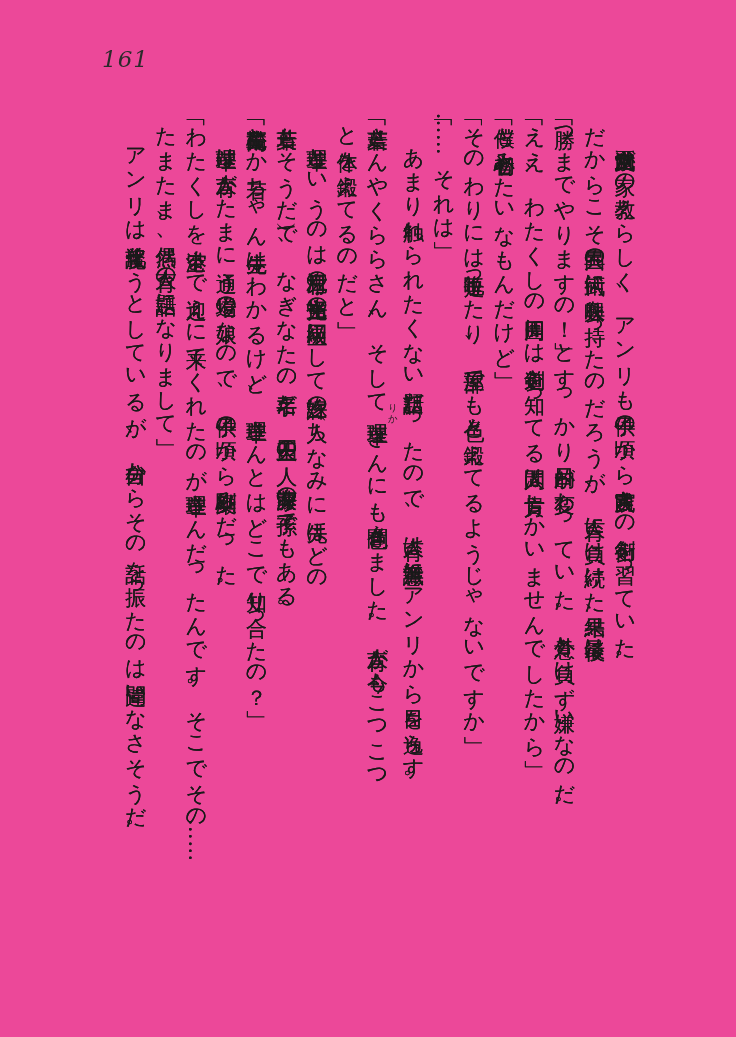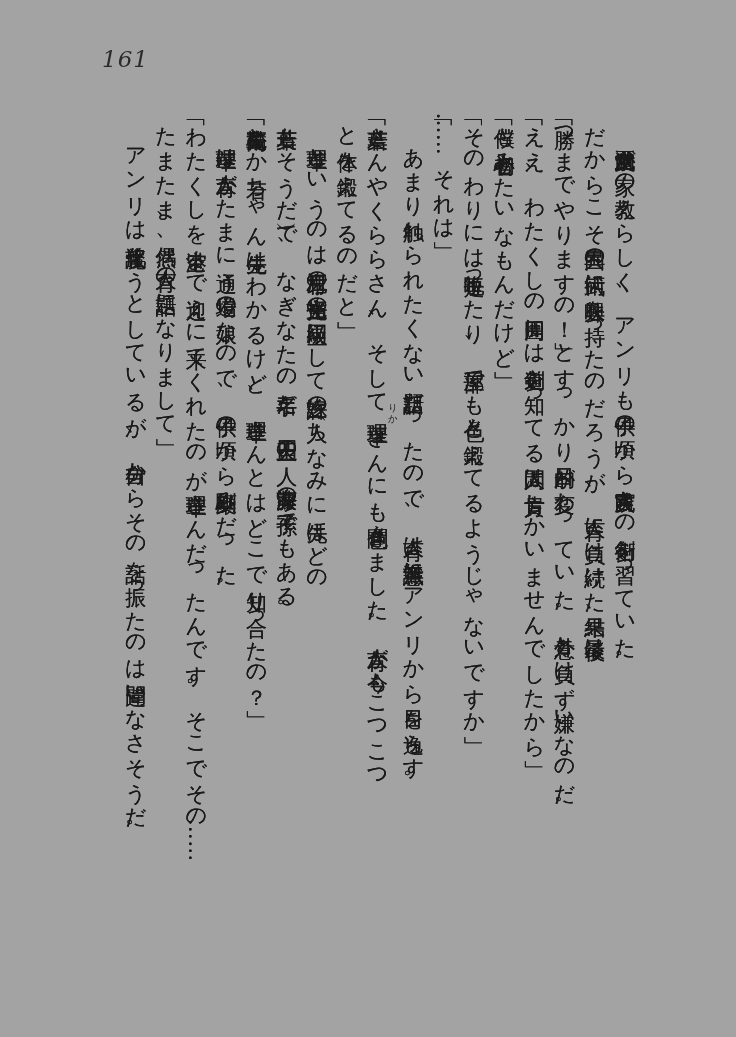--- a/index.html
+++ b/index.html
@@ -10,21 +10,21 @@
     width: 736px;
     height: 1037px;
     background: #fbfbfa;
     font-family: "DejaVu Serif", "Liberation Serif", serif;
     overflow: hidden;
   }
   .page {
     position: relative;
     width: 736px;
     height: 1037px;
-    background: #a3a3a3;
+    background: #ec4899;
   }
   .page-number {
     position: absolute;
     top: 46px;
     left: 102px;
     font-size: 23px;
     font-style: italic;
     color: #2b2b2b;
     letter-spacing: 1px;
   }

